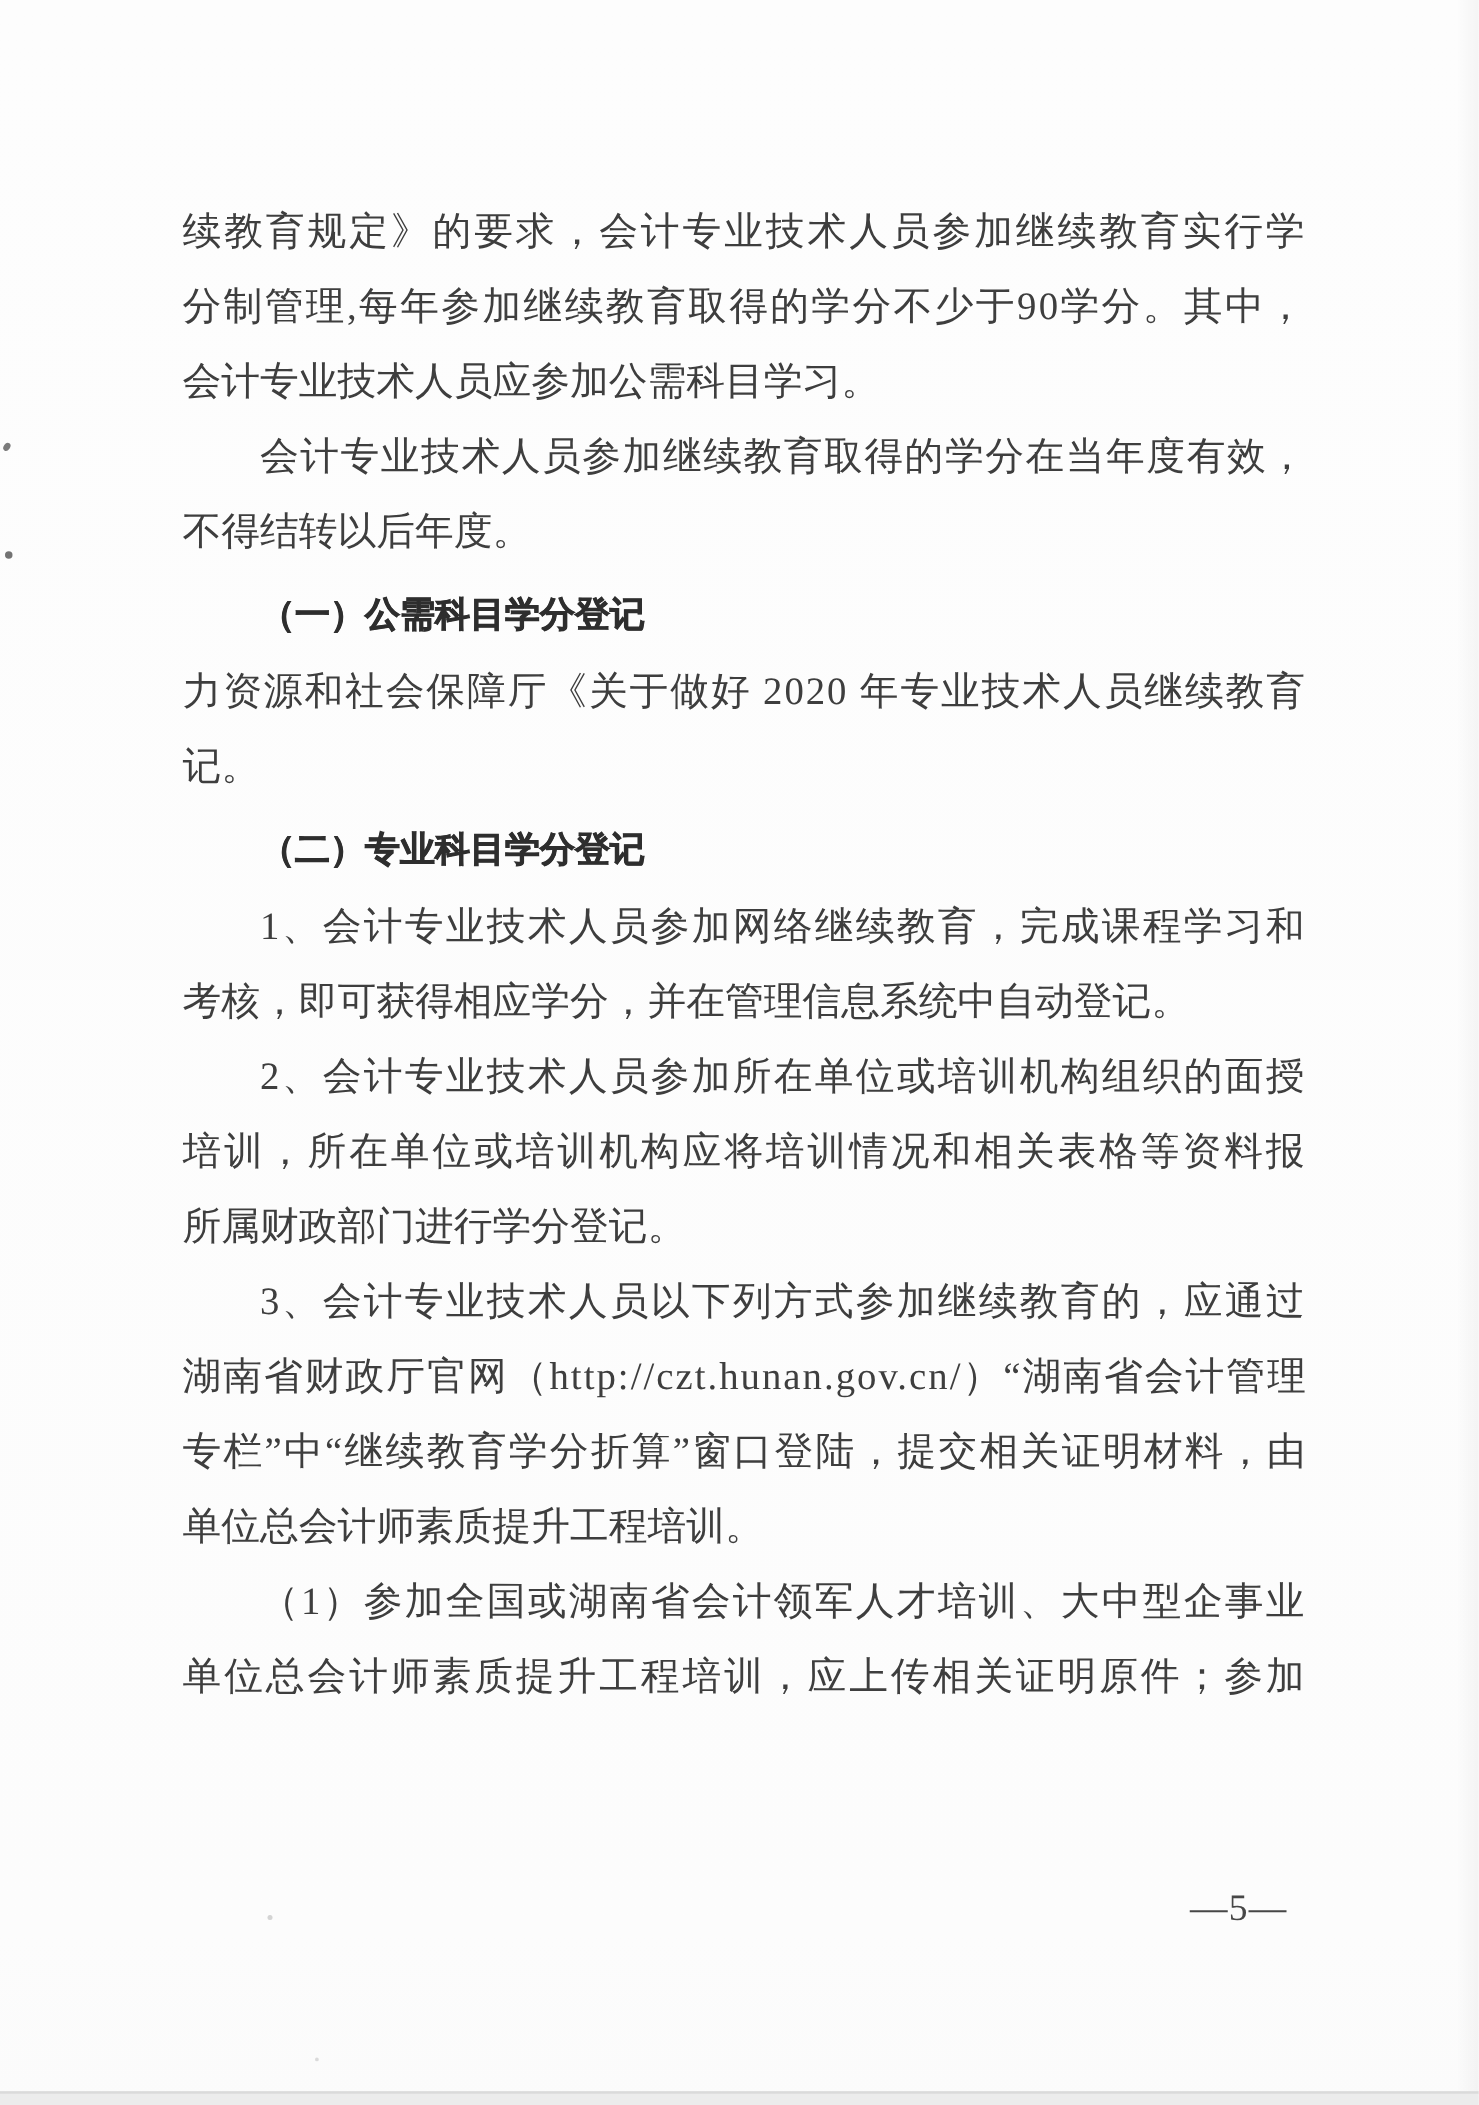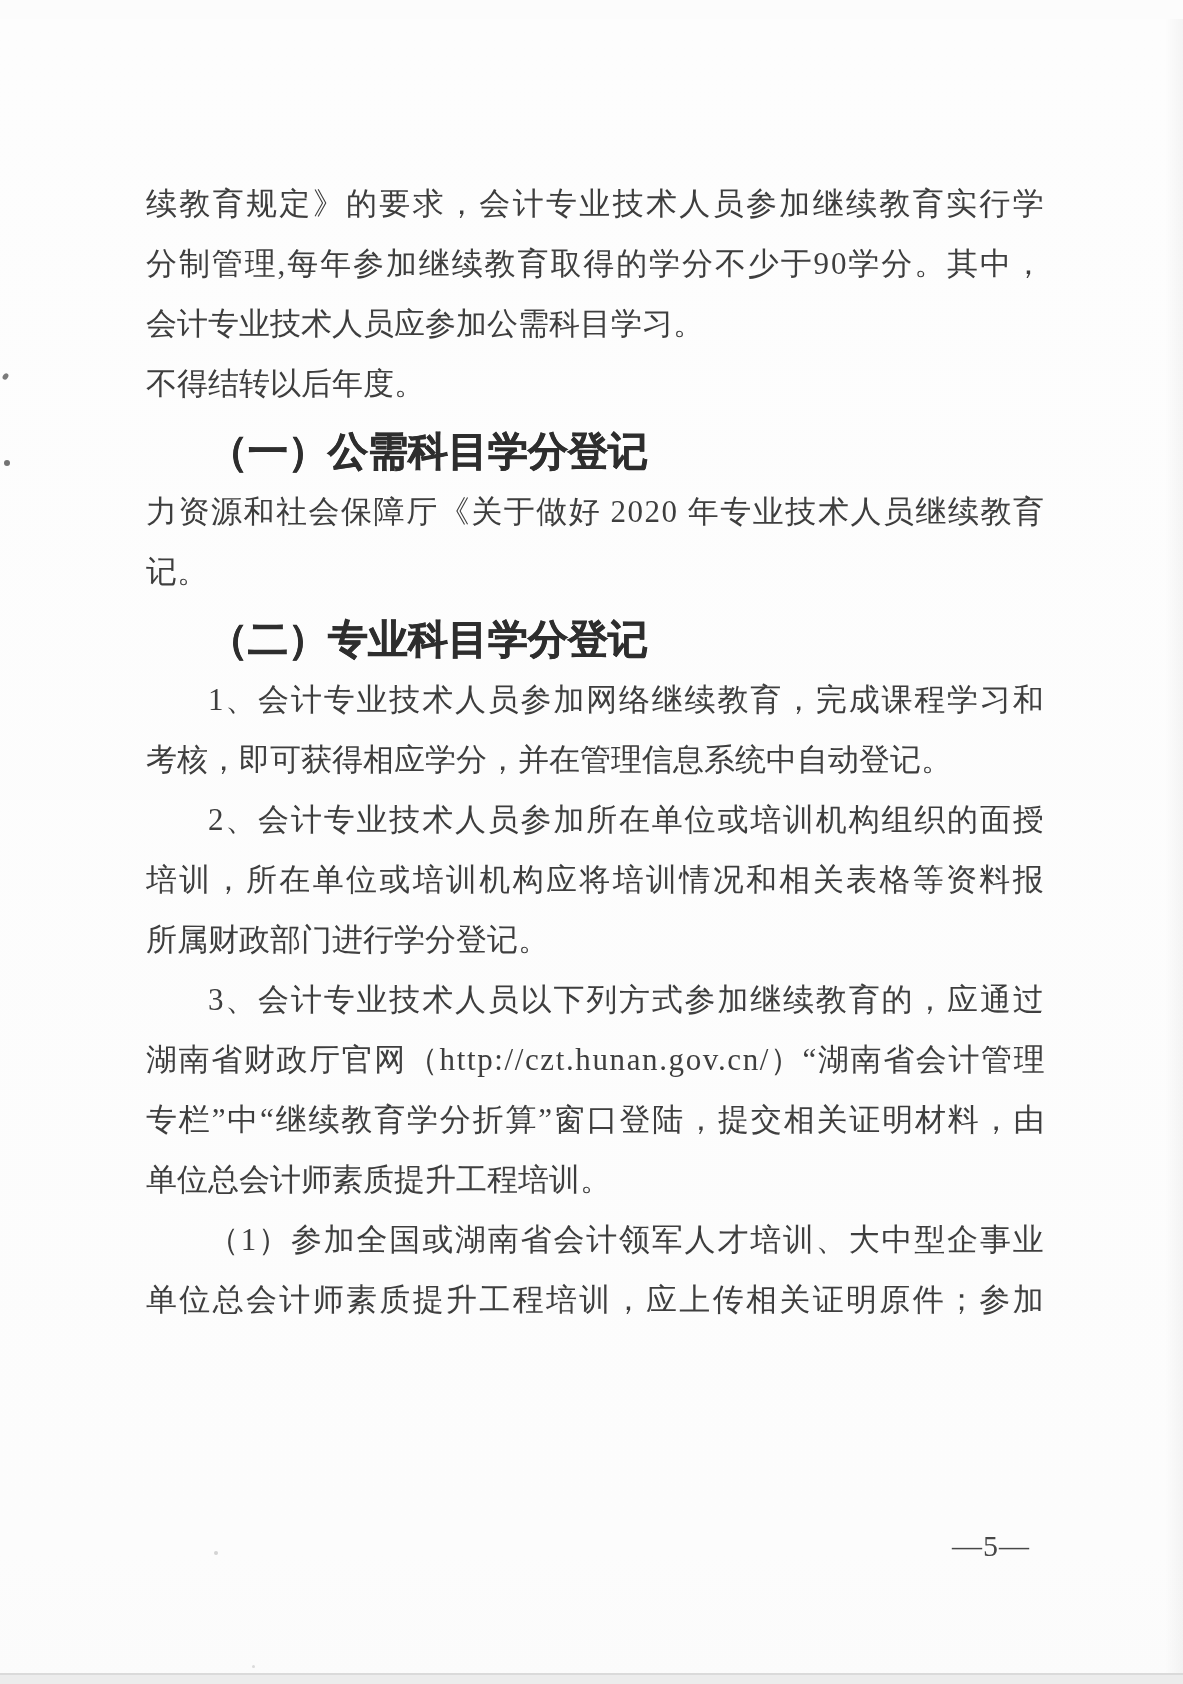--- a/index.html
+++ b/index.html
@@ -11,21 +11,20 @@
     height: 1684px;
     position: relative;
     background: #fcfcfc;
     font-family: "Liberation Serif", "DejaVu Serif", serif;
     overflow: hidden;
   }
   .scan-page {
     position: absolute;
     inset: 0;
     background: linear-gradient(180deg, #fdfdfd 0%, #fcfcfc 92%, #fbfbfb 100%);
-    margin-top: 19px;
   }
   .text-block {
     position: absolute;
     left: 146px;
     top: 155px;
     width: 900px;
   }
   .line {
     height: 60px;
     line-height: 60px;
@@ -34,21 +33,21 @@
     white-space: nowrap;
     overflow: hidden;
   }
   .line > span {
     white-space: nowrap;
     display: inline-block;
   }
   .line.heading {
     font-weight: bold;
     color: #2e2e2e;
-    font-size: 40px;
+    font-size: 28px;
     margin-top: 8px;
     -webkit-text-stroke: 0.6px #2e2e2e;
   }
   .line.indent {
     padding-left: 62px;
   }
   .page-number {
     position: absolute;
     top: 1510px;
     left: 952px;
@@ -85,20 +84,21 @@
   }
 </style>
 </head>
 <body>
 
 <div class="scan-page">
   <div class="text-block" id="text-block">
       <div class="line body fill"><span style="letter-spacing: 2.33333px;">续教育规定》的要求，会计专业技术人员参加继续教育实行学</span></div>
       <div class="line body fill"><span style="letter-spacing: 1.89655px; text-align: center;">分制管理,每年参加继续教育取得的学分不少于90学分。其中，</span></div>
       <div class="line body"><span>会计专业技术人员应参加公需科目学习。</span></div>
+      <div class="line body indent fill"><span style="letter-spacing: 1.23077px;">会计专业技术人员参加继续教育取得的学分在当年度有效，</span></div>
       <div class="line body"><span>不得结转以后年度。</span></div>
       <div class="line heading indent"><span>（一）公需科目学分登记</span></div>
       <div class="line body fill"><span style="letter-spacing: 1.51613px;">力资源和社会保障厅《关于做好 2020 年专业技术人员继续教育</span></div>
       <div class="line body"><span>记。</span></div>
       <div class="line heading indent"><span>（二）专业科目学分登记</span></div>
       <div class="line body indent fill"><span style="letter-spacing: 1.80769px;">1、会计专业技术人员参加网络继续教育，完成课程学习和</span></div>
       <div class="line body"><span>考核，即可获得相应学分，并在管理信息系统中自动登记。</span></div>
       <div class="line body indent fill"><span style="letter-spacing: 1.80769px;">2、会计专业技术人员参加所在单位或培训机构组织的面授</span></div>
       <div class="line body fill"><span style="letter-spacing: 2.33333px;">培训，所在单位或培训机构应将培训情况和相关表格等资料报</span></div>
       <div class="line body"><span>所属财政部门进行学分登记。</span></div>

